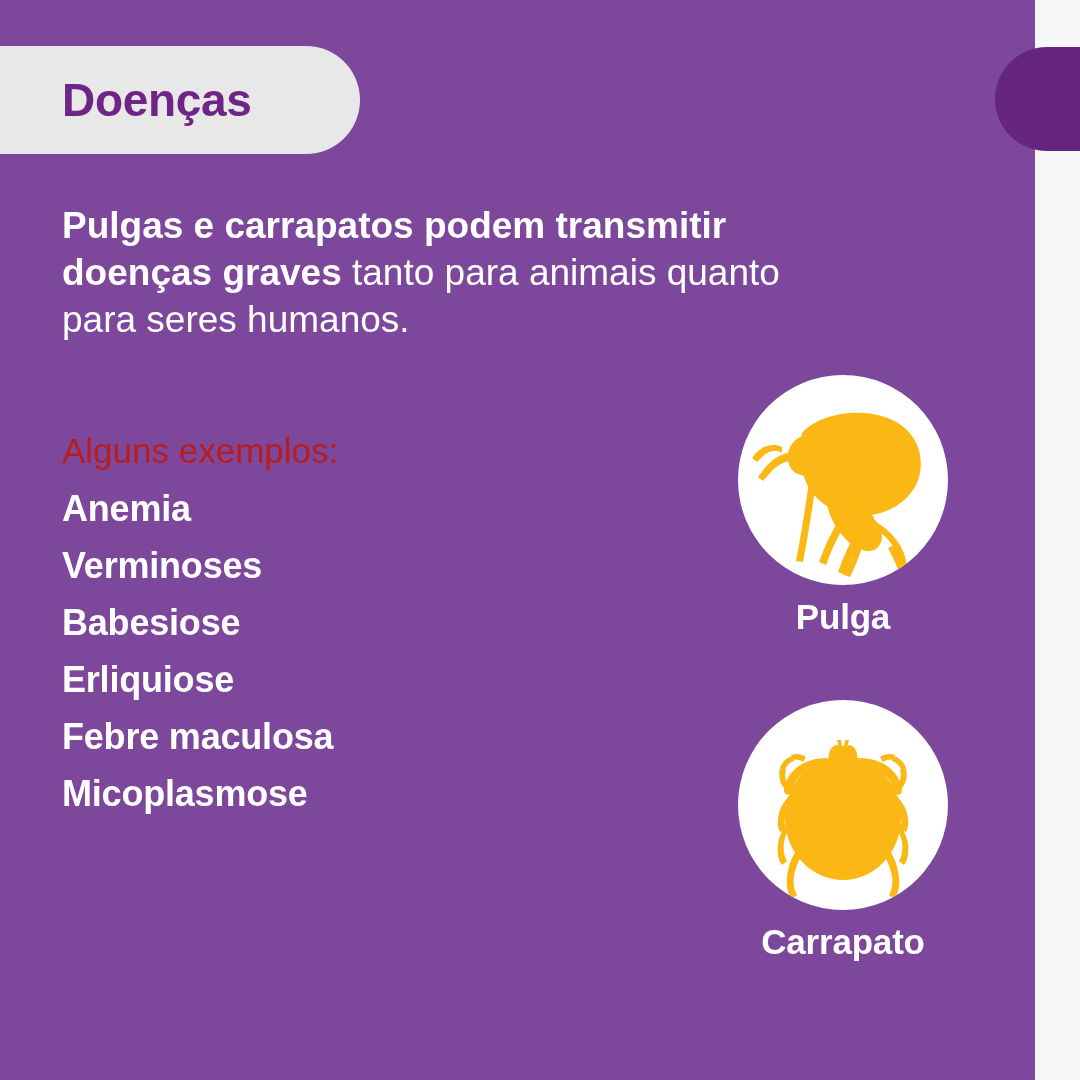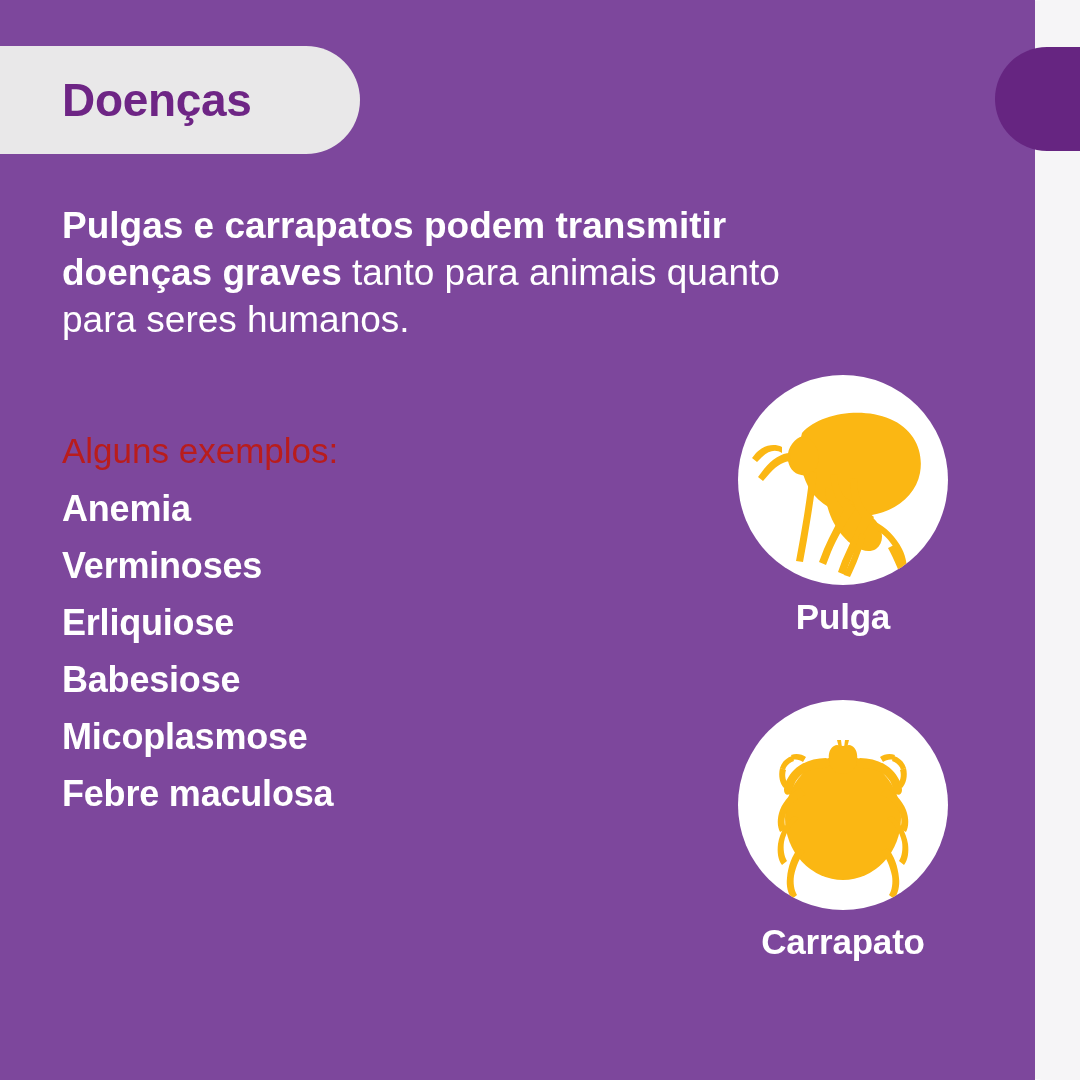--- a/index.html
+++ b/index.html
@@ -159,24 +159,24 @@
   </div>
 
   <div class="intro">
     <span class="strong">Pulgas e carrapatos podem transmitir doenças graves</span><span> tanto para animais quanto para seres humanos.</span>
   </div>
 
   <div class="examples">
     <div class="examples-lead">Alguns exemplos:</div>
     <div class="example-item">Anemia</div>
     <div class="example-item">Verminoses</div>
+    <div class="example-item">Babesiose</div>
     <div class="example-item">Erliquiose</div>
-    <div class="example-item">Babesiose</div>
+    <div class="example-item">Febre maculosa</div>
     <div class="example-item">Micoplasmose</div>
-    <div class="example-item">Febre maculosa</div>
   </div>
 
   <div class="badge" id="badge-tick">
     <div class="badge-circle">
       <svg width="210" height="210" viewBox="0 0 210 210">
         <g fill="#fbb713">
 
           <ellipse cx="105" cy="118" rx="58" ry="62"></ellipse>
 
           <path d="M96 46 C92 48 90 54 91 60 C92 68 96 74 105 74

